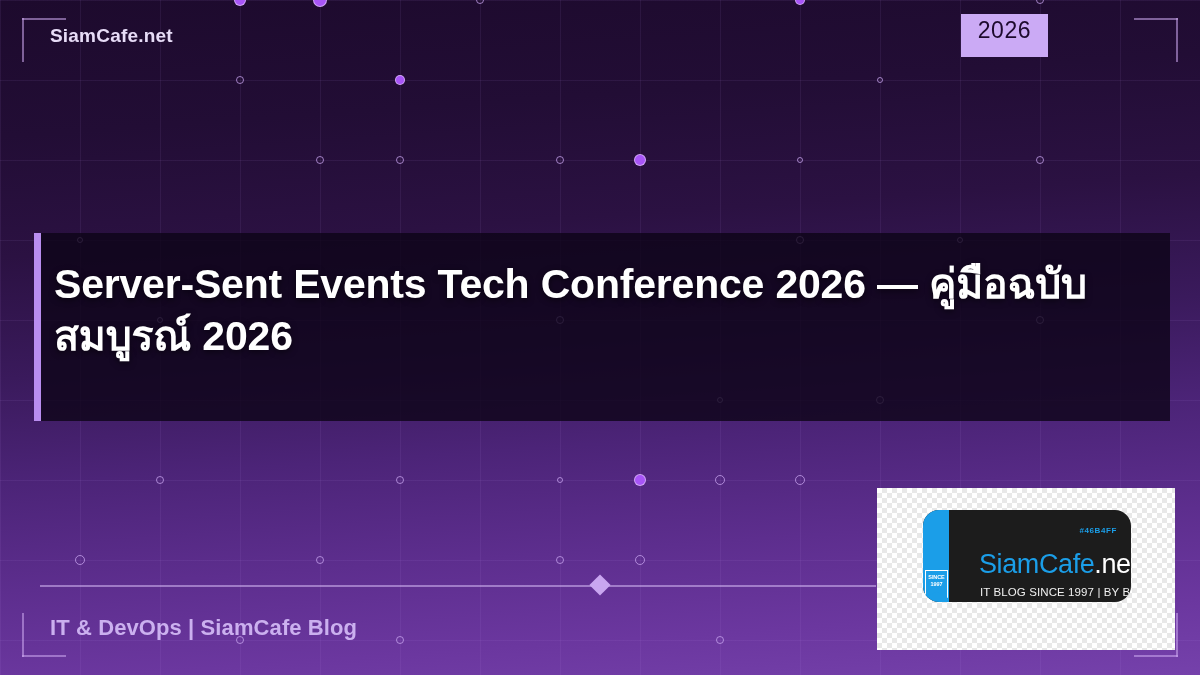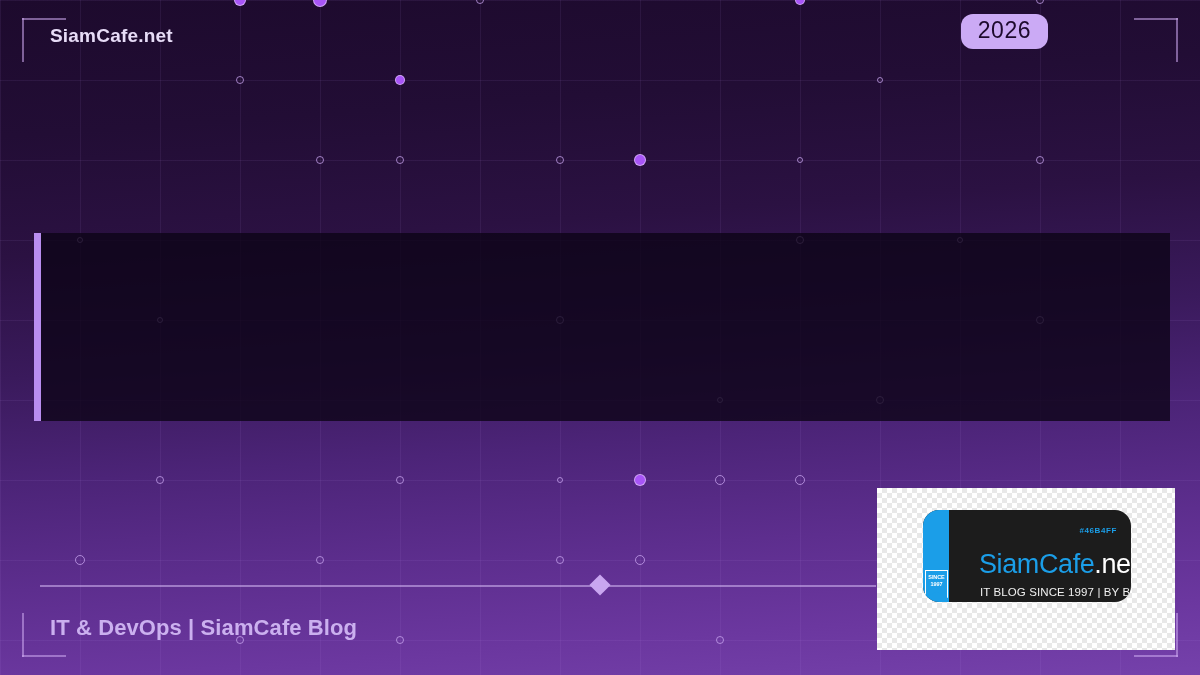--- a/index.html
+++ b/index.html
@@ -81,24 +81,23 @@
     line-height:1;
     white-space:nowrap;
   }
   .year-badge {
     position:absolute;
     right:152px; top:14px;
     background:#cbaaf5;
     color:#1d0a2d;
     font-size:23px;
     font-weight:400;
-    padding:5px 17px 7px;
+    padding:5px 17px 15px;
     line-height:1;
     letter-spacing:.5px;
-    border-radius:12px;
   }
 
   
   .title-panel {
     position:absolute;
     left:34px; top:233px;
     width:1136px; height:188px;
     background:rgba(12,4,22,.80);
   }
   .accent-bar {
@@ -284,20 +283,21 @@
     <i class="h"></i>
       <i class="v"></i>
   </div>
 
   <div class="site-name">SiamCafe.net</div>
 
   <div class="year-badge">2026</div>
 
   <div class="title-panel"></div>
   <div class="accent-bar"></div>
+  <div class="title-text">Server-Sent Events Tech Conference 2026 — คู่มือฉบับสมบูรณ์ 2026</div>
 
   <div class="divider"></div>
   <div class="diamond"></div>
 
   <div class="footer-text">IT &amp; DevOps | SiamCafe Blog</div>
 
   <div class="logo-card">
     <div class="logo-inner">
       <div class="logo-stripe"></div>
       <div class="ribbon">

